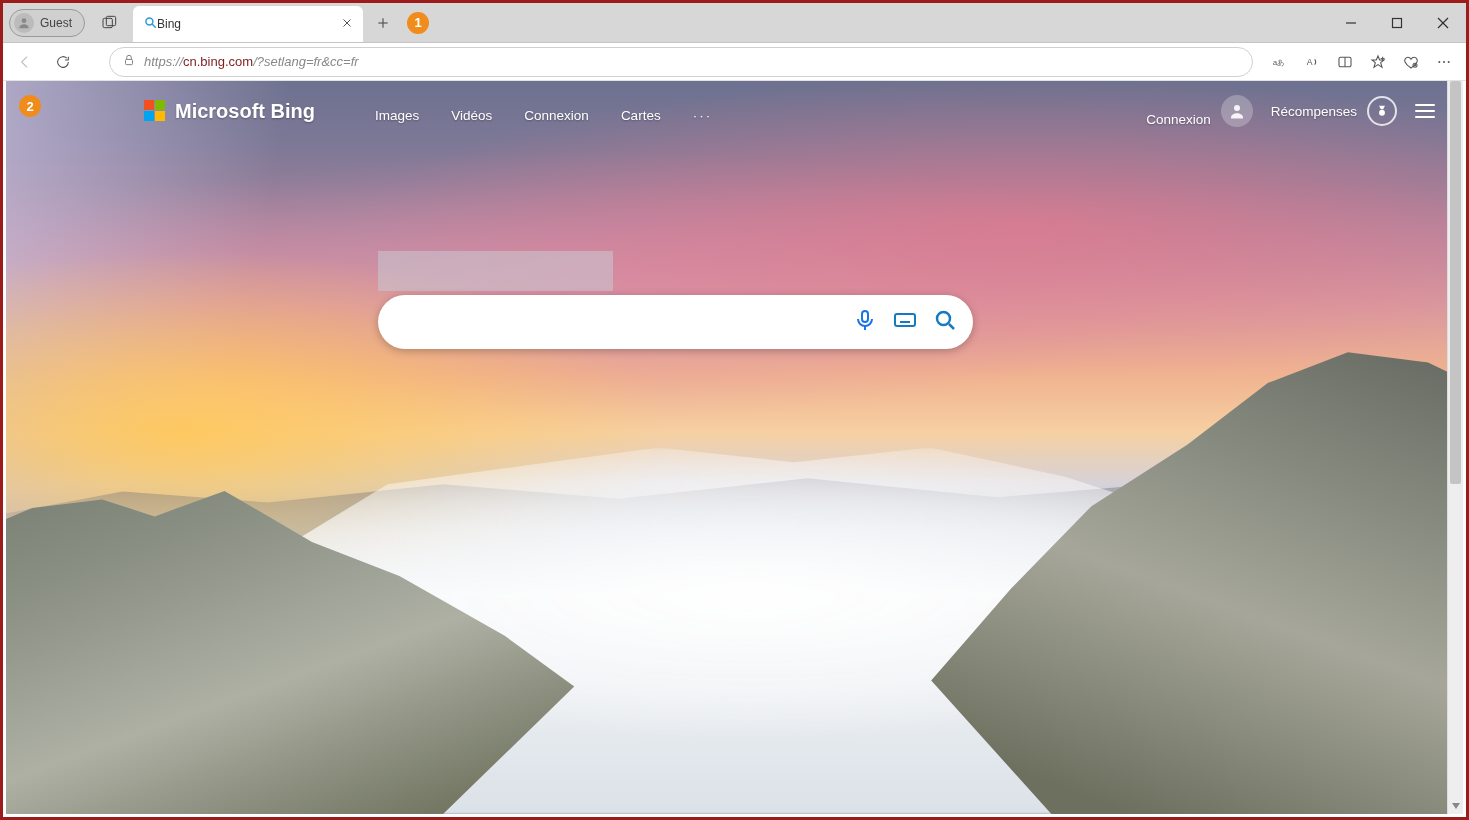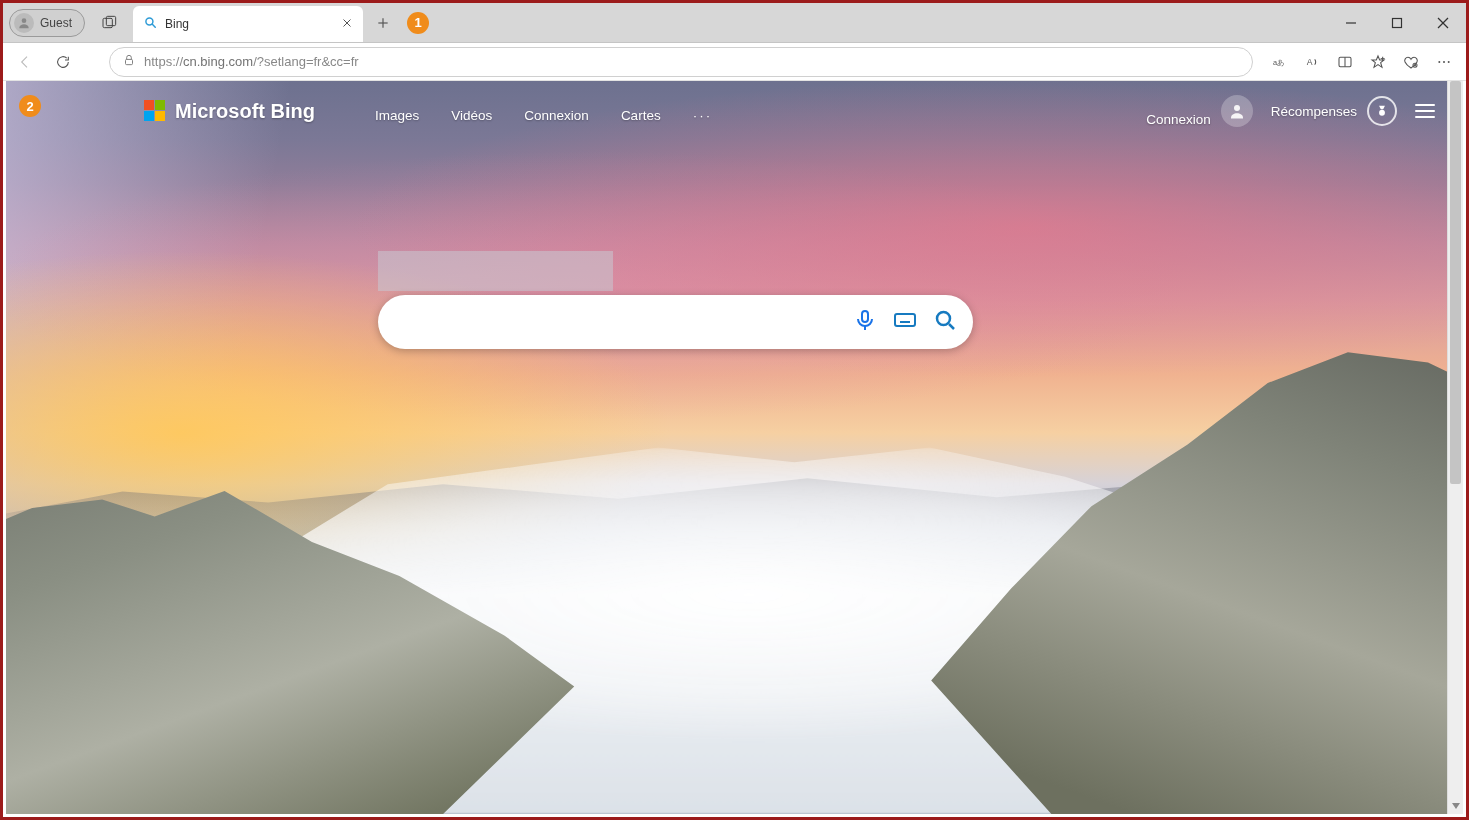--- a/index.html
+++ b/index.html
@@ -28,21 +28,21 @@
   .guest-pill .avatar svg{width:14px;height:14px;fill:#888;}
   .tab-actions-btn {
     width:28px;height:28px;margin-left:10px;border-radius:4px;
     display:flex;align-items:center;justify-content:center;color:#444;
   }
   .tab-actions-btn svg{width:16px;height:16px;stroke:#444;fill:none;stroke-width:1.5;}
 
   .tab {
     margin-left:10px; height:36px; width:230px; background:#fff;
     border-top-left-radius:6px;border-top-right-radius:6px;
-    display:flex;align-items:center;padding:16px 10px;gap:8px;
+    display:flex;align-items:center;padding:16px 10px;
     align-self:flex-end;
   }
   .tab .favicon svg{width:14px;height:14px;}
   .tab-title{font-size:12px;color:#333;flex:1;white-space:nowrap;overflow:hidden;}
   .tab-close svg{width:12px;height:12px;stroke:#555;stroke-width:2;}
 
   .new-tab-btn{
     width:28px;height:28px;margin-left:6px;display:flex;align-items:center;justify-content:center;border-radius:4px;
   }
   .new-tab-btn svg{width:14px;height:14px;stroke:#555;stroke-width:2;}
@@ -62,22 +62,22 @@
     border-bottom:1px solid #e3e3e3;
   }
   .tb-btn{width:32px;height:32px;display:flex;align-items:center;justify-content:center;border-radius:4px;}
   .tb-btn svg{width:16px;height:16px;stroke:#555;fill:none;stroke-width:1.6;}
   .tb-btn.disabled svg{stroke:#bbb;}
   .addr{
     flex:1;height:30px;border:1px solid #d0d0d0;border-radius:15px;
     display:flex;align-items:center;padding:0 12px;gap:8px;font-size:13px;color:#666;
   }
   .addr svg{width:14px;height:14px;stroke:#777;fill:none;stroke-width:1.6;}
-  .addr-text .dim{color:#888;}
-  .addr-text .host{color:#737373;}
+  .addr-text .dim{color:#888;font-style:italic;}
+  .addr-text .host{color:#7f1d1d;}
   .tb-right{display:flex;gap:1px;margin-left:4px;}
   .tb-right .tb-btn svg{stroke:#555;}
 
   
   .page {
     position:absolute; top:78px; left:3px; right:3px; bottom:3px;
     overflow:hidden;
   }
   .bg {
     position:absolute; inset:0;

